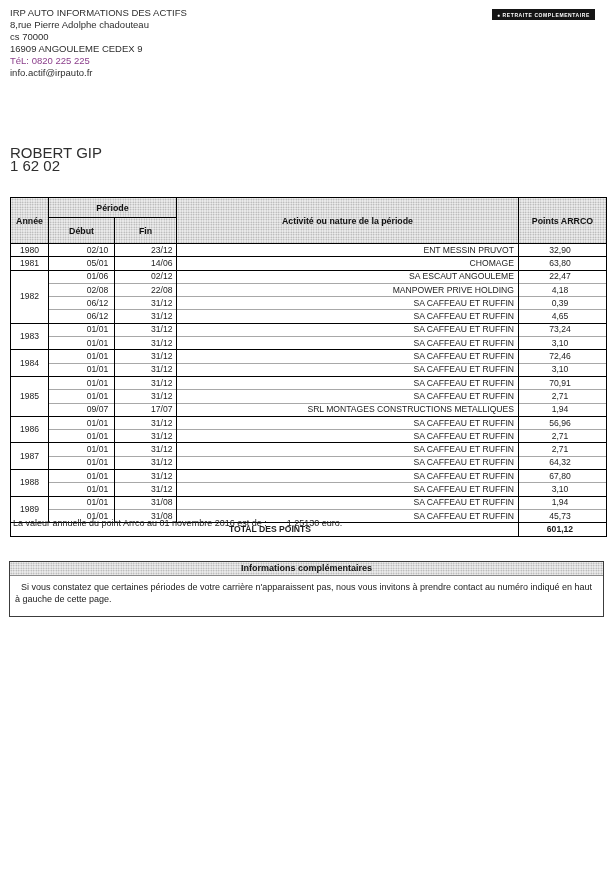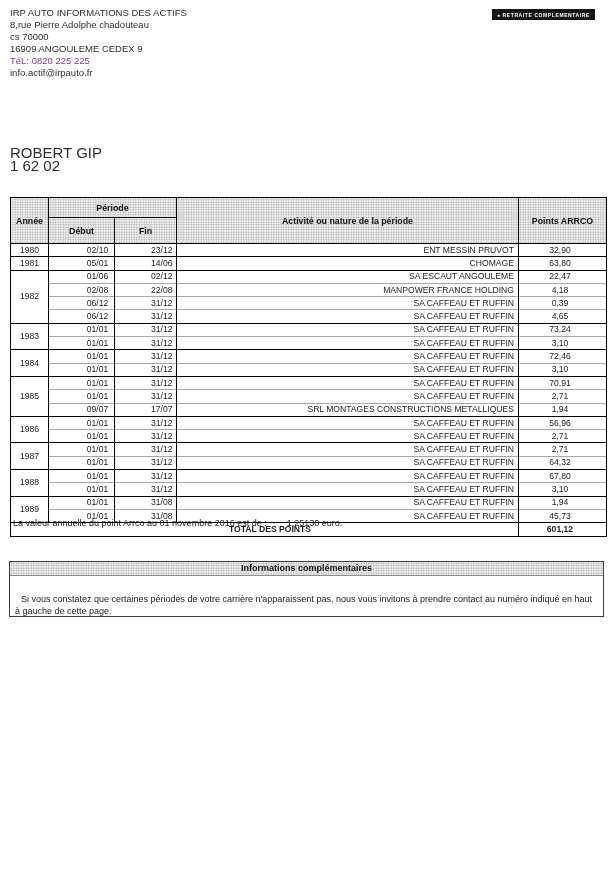--- a/index.html
+++ b/index.html
@@ -60,21 +60,21 @@
   .note{position:absolute;left:13px;top:518px;font-size:9px;color:#222;}
   .note .val{margin-left:20px;}
   
   .doc-box{position:absolute;left:9px;width:593px;border:1px solid #3c3c3c;background:#fff;}
   .box-info{top:561px;height:54px;}
   .box-maj{top:647px;height:46px;}
   .box-title{
     height:13px;line-height:13px;text-align:center;font-weight:bold;font-size:9px;color:#111;
     border-bottom:1px solid #8a8a8a;
   }
-  .box-body{font-size:9px;line-height:11.5px;padding:18px 5px 0 5px;color:#222;}
+  .box-body{font-size:9px;line-height:11.5px;padding:6px 5px 0 5px;color:#222;}
   .box-info .box-body{text-indent:6px;}
   
   .edited{position:absolute;right:6px;top:818px;font-size:9px;color:#222;}
   .legal{position:absolute;left:0;right:0;top:847px;text-align:center;font-size:6px;line-height:7.3px;color:#1a1a1a;}
   .page-num{position:absolute;right:44px;top:860px;font-size:7.5px;color:#1a1a1a;}
 </style>
 </head>
 <body>
 
 <div class="page">
@@ -136,21 +136,21 @@
         <tr class="data-row group-start">
           <td class="year" rowspan="4">1982</td>
           <td class="cell-start">01/06</td>
           <td class="cell-end">02/12</td>
           <td class="cell-activity">SA ESCAUT ANGOULEME</td>
           <td class="cell-points">22,47</td>
         </tr>
         <tr class="data-row">
           <td class="cell-start">02/08</td>
           <td class="cell-end">22/08</td>
-          <td class="cell-activity">MANPOWER FRANCE HOLDING</td>
+          <td class="cell-activity">MANPOWER PRIVE HOLDING</td>
           <td class="cell-points">4,18</td>
         </tr>
         <tr class="data-row">
           <td class="cell-start">06/12</td>
           <td class="cell-end">31/12</td>
           <td class="cell-activity">SA CAFFEAU ET RUFFIN</td>
           <td class="cell-points">0,39</td>
         </tr>
         <tr class="data-row">
           <td class="cell-start">06/12</td>

